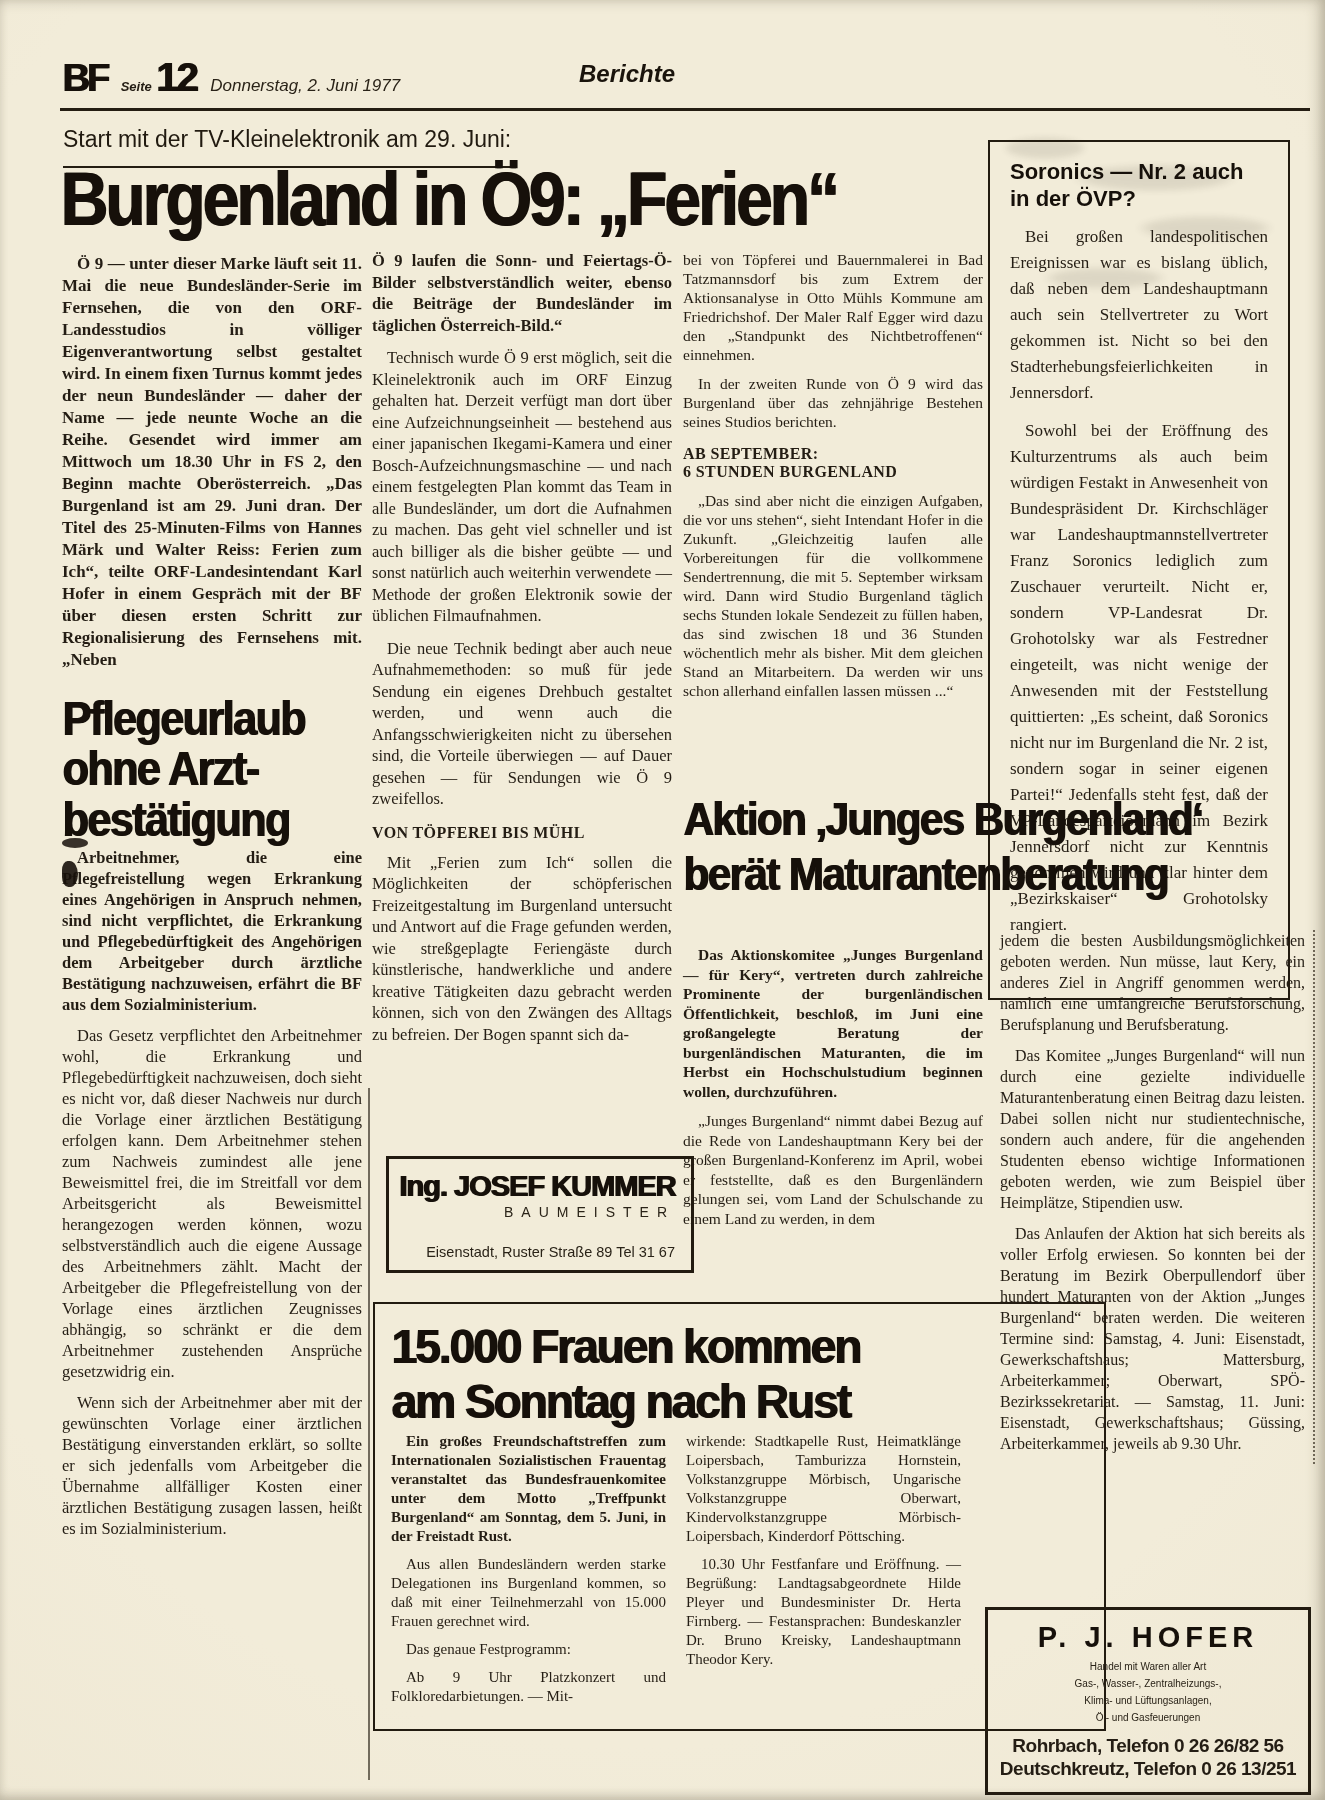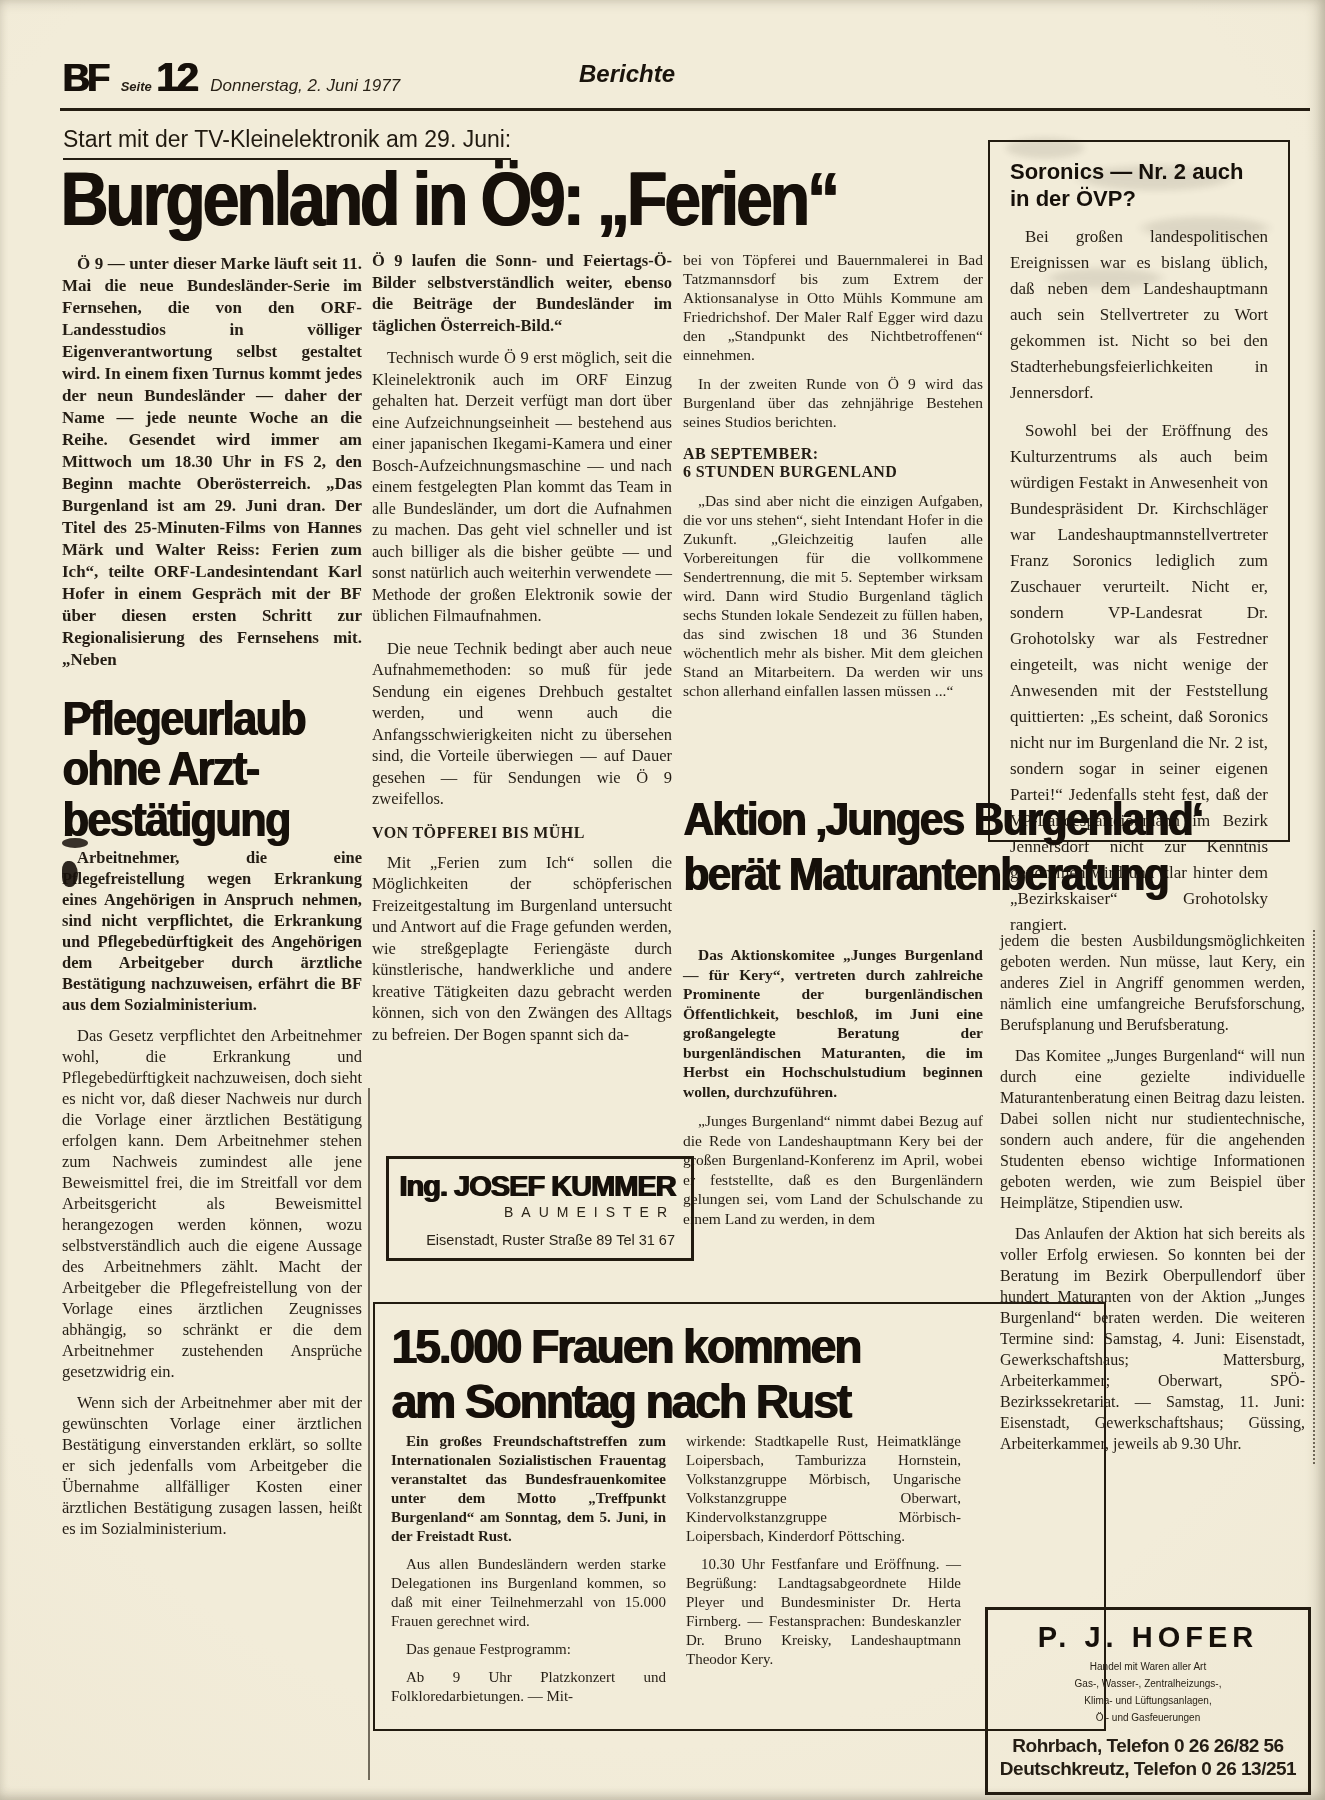--- a/index.html
+++ b/index.html
@@ -19,54 +19,54 @@
   
   .masthead{left:62px;top:56px;right:20px;height:52px;}
   .bf-logo{font-size:38px;letter-spacing:-3px;line-height:44px;display:inline-block;}
   .seite{font-size:13px;font-weight:700;font-style:italic;display:inline-block;margin:0 4px 0 14px;}
   .pagenum{font-size:40px;letter-spacing:-2px;display:inline-block;line-height:40px;}
   .date{font-size:17px;font-style:italic;display:inline-block;margin-left:14px;font-family:"Liberation Sans",sans-serif;color:#2a2318;}
   .section-title{position:absolute;left:517px;top:4px;font-size:24px;font-style:italic;font-weight:700;font-family:"Liberation Sans",sans-serif;color:#1a140c;}
   .head-rule{left:60px;top:108px;width:1250px;height:3px;background:#241d12;}
   
   .kicker{left:63px;top:126px;font-size:23px;color:#211a10;}
-  .kicker span{display:inline-block;border-bottom:2.5px solid #241d12;padding-bottom:5px;}
+  .kicker span{display:inline-block;border-bottom:2.5px solid #241d12;padding-bottom:13px;}
   .main-hl{left:60px;top:152px;width:930px;font-size:66px;line-height:82px;letter-spacing:-3px;
            transform:scaleY(1.14);transform-origin:left top;white-space:nowrap;}
   
   .col{width:300px;}
   .c1{left:62px;top:253px;}
   .c2{left:372px;top:250px;}
   .c3{left:683px;top:250px;}
   .o9-lead{font-size:17px;line-height:22px;font-weight:700;}
   .c2 p{font-size:16.5px;line-height:21.5px;margin:0 0 11px 0;}
   .c2 .lead{font-weight:700;}
   .c3 p{font-size:15.5px;line-height:19px;margin:0 0 10px 0;}
   .subhead{font-weight:700;font-size:16px;letter-spacing:.4px;margin:14px 0 10px 0;font-family:"Liberation Serif",serif;}
   
   .pflege-hl{font-size:43px;line-height:46px;letter-spacing:-1.5px;margin:22px 0 16px 0;transform:scaleY(1.1);transform-origin:left top;}
   .pflege p{font-size:16.5px;line-height:21px;margin:0 0 10px 0;}
   .pflege .lead{font-weight:700;}
   
-  .soronics{left:988px;top:140px;width:302px;height:702px;border:2.5px solid #221b10;box-sizing:border-box;padding:16px 20px;}
+  .soronics{left:988px;top:140px;width:302px;height:860px;border:2.5px solid #221b10;box-sizing:border-box;padding:16px 20px;}
   .soronics h2{margin:0 0 12px 0;font-size:22px;line-height:27px;}
   .soronics p{font-size:17px;line-height:26px;margin:0 0 12px 0;}
   
   .junges-hl{left:683px;top:792px;width:640px;font-size:42px;line-height:50px;letter-spacing:-1.5px;
              transform:scaleY(1.1);transform-origin:left top;}
   .jc1{left:683px;top:945px;width:300px;}
   .jc2{left:1000px;top:930px;width:305px;border-right:2px dotted rgba(70,60,45,.75);padding-right:8px;}
   .jc1 p,.jc2 p{font-size:15.5px;line-height:19.5px;margin:0 0 10px 0;}
   .jc2 p{font-size:16px;line-height:21px;}
   .jlead{font-weight:700;}
   
   .kummer{left:386px;top:1156px;width:308px;border:3.5px solid #221b10;box-sizing:border-box;padding:12px 16px 10px 8px;text-align:right;}
   .kummer .name{font-size:29px;letter-spacing:-1px;line-height:30px;}
   .kummer .role{font-size:14px;letter-spacing:8px;margin-top:3px;font-family:"Liberation Sans",sans-serif;color:#2a2318;}
-  .kummer .addr{font-size:14.5px;margin-top:12px;font-family:"Liberation Sans",sans-serif;color:#2a2318;}
+  .kummer .addr{font-size:14.5px;margin-top:24px;font-family:"Liberation Sans",sans-serif;color:#2a2318;}
   .rust{left:373px;top:1302px;width:733px;border:2.5px solid #221b10;box-sizing:border-box;padding:14px 16px 14px 16px;}
   .rust-hl{font-size:46px;line-height:52px;letter-spacing:-2px;transform:scaleY(1.06);transform-origin:left top;margin-bottom:10px;}
   .rust-cols{display:flex;gap:20px;}
   .rust-cols .rc{width:275px;}
   .rust p{font-size:15px;line-height:19px;margin:0 0 9px 0;}
   .rust .lead{font-weight:700;}
   .kovacs{left:80px;top:1688px;width:284px;border:3px solid #221b10;box-sizing:border-box;padding:9px 10px;text-align:center;}
   .kovacs .t{font-size:21px;letter-spacing:.2px;}
   .kovacs .s{font-size:12.5px;margin-top:4px;font-family:"Liberation Sans",sans-serif;color:#2a2318;}
   .hofer{left:985px;top:1607px;width:326px;border:3.5px solid #221b10;box-sizing:border-box;padding:12px 10px;text-align:center;}

